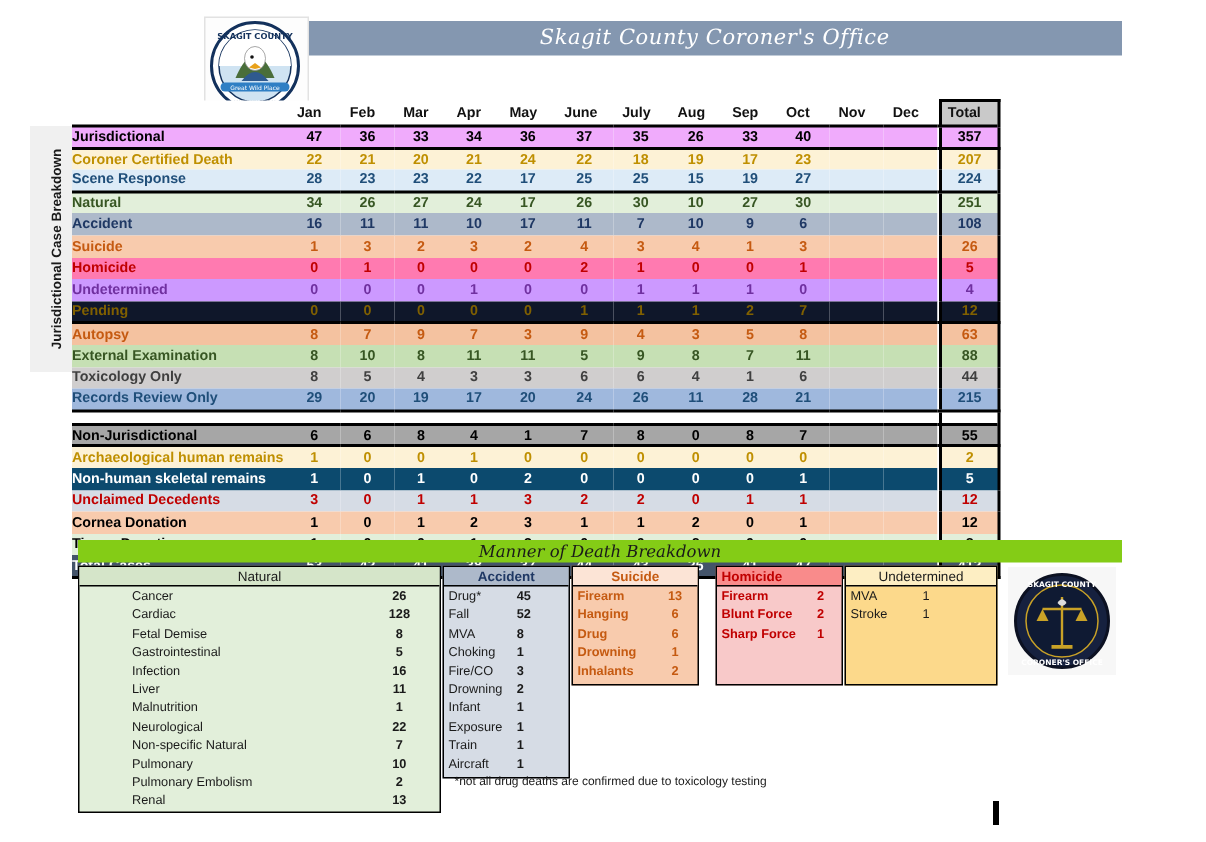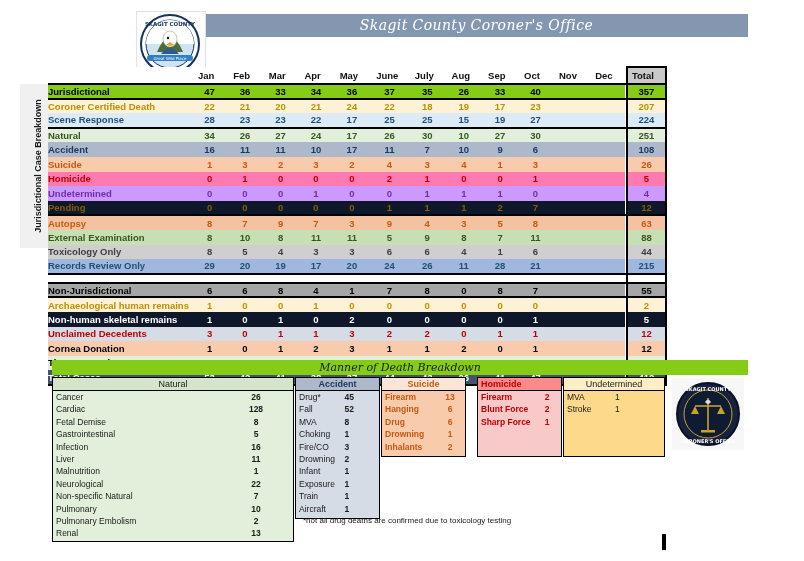--- a/index.html
+++ b/index.html
@@ -58,37 +58,37 @@
   .mrow td.totlabel{text-align:left;padding-left:4px;}
 
   .sec-top td{border-top:2px solid #000;}
   .sec-bot td{border-bottom:2px solid #000;}
 
   .tot-cell{border-left:2px solid #000;border-right:2px solid #000;}
   .tot-cap{border-top:2px solid #000;}
   .tot-foot{border-bottom:2px solid #000;}
 
   
-  .r-juris        td{background:#84cc16;color:#000;}
+  .r-juris        td{background:#f0abfc;color:#000;}
   .r-ccd          td{background:#fdf2d6;color:#bf8f00;}
   .r-scene        td{background:#ddebf7;color:#1f4e79;}
   .r-natural      td{background:#e2efda;color:#375623;}
   .r-accident     td{background:#adb9ca;color:#1f3864;}
   .r-suicide      td{background:#f8cbad;color:#c55a11;}
   .r-homicide     td{background:#ff7ab0;color:#c00000;}
   .r-undet        td{background:#cc99ff;color:#7030a0;}
   .r-pending      td{background:#0f172a;color:#806000;}
   .r-autopsy      td{background:#f4c2a0;color:#c55a11;}
   .r-extexam      td{background:#c6e0b4;color:#375623;}
   .r-tox          td{background:#d0cece;color:#3f3f3f;}
   .r-records      td{background:#9fb8dd;color:#1f4e79;}
 
   .r-nonjuris     td{background:#a6a6a6;color:#000;}
   .r-arch         td{background:#fdf2d6;color:#bf8f00;}
-  .r-nonhuman     td{background:#0f172a;color:#ffffff;}
+  .r-nonhuman     td{background:#0c4a6e;color:#ffffff;}
   .r-unclaimed    td{background:#d6dce5;color:#c00000;}
   .r-cornea       td{background:#f8cbad;color:#000000;}
   .r-tissue       td{background:#e2efda;color:#000000;}
   .r-totalcases   td{background:#44546a;color:#ffffff;}
 
   .whitegap td{background:#ffffff;height:7px;}
   .whitegap td.tot-cell{background:#ffffff;}
 
   
   .side-label{
@@ -120,21 +120,21 @@
     border-bottom:1px solid #000;box-sizing:border-box;
   }
   .box-body{font-size:8.5px;}
   .box-body .bline{display:flex;height:12.4px;line-height:12.4px;}
   .box-body .bname{padding-left:3px;overflow:hidden;white-space:nowrap;}
   .box-body .bval{text-align:left;}
 
   
   #box-natural{left:52px;top:377px;width:242px;height:165px;background:#e2efda;}
   #box-natural .box-hd{background:#d5e5c9;text-align:center;}
-  #box-natural .bname{width:170px;color:#1a1a1a;}
+  #box-natural .bname{width:170px;color:#1a1a1a;margin-left:32px;}
   #box-natural .bval{width:60px;text-align:center;font-weight:bold;color:#1a1a1a;}
 
   
   #box-accident{left:295px;top:377px;width:85px;height:142px;background:#d6dce5;}
   #box-accident .box-hd{background:#adb9ca;text-align:center;font-weight:bold;color:#1f3864;}
   #box-accident .bname{width:46px;color:#1a1a1a;}
   #box-accident .bval{width:35px;text-align:left;font-weight:bold;color:#1a1a1a;}
 
   
   #box-suicide{left:381px;top:377px;width:85px;height:80px;background:#f8cbad;}

